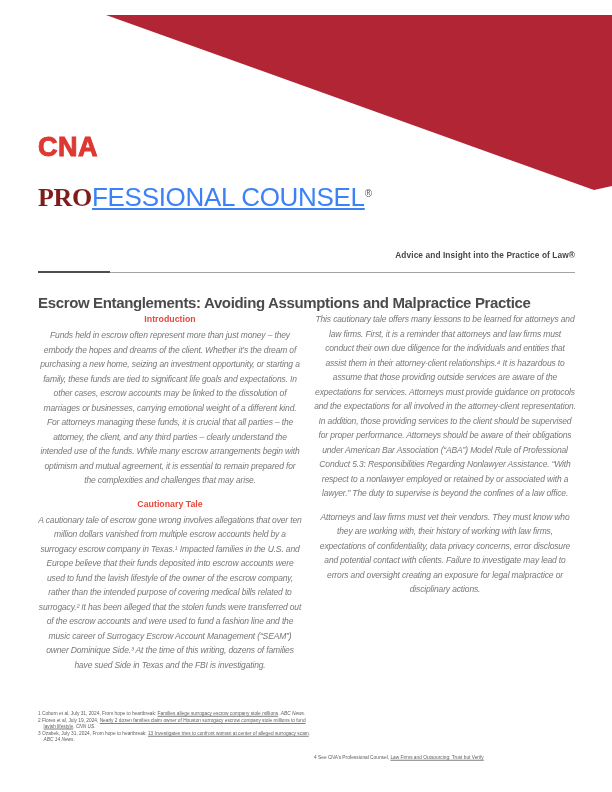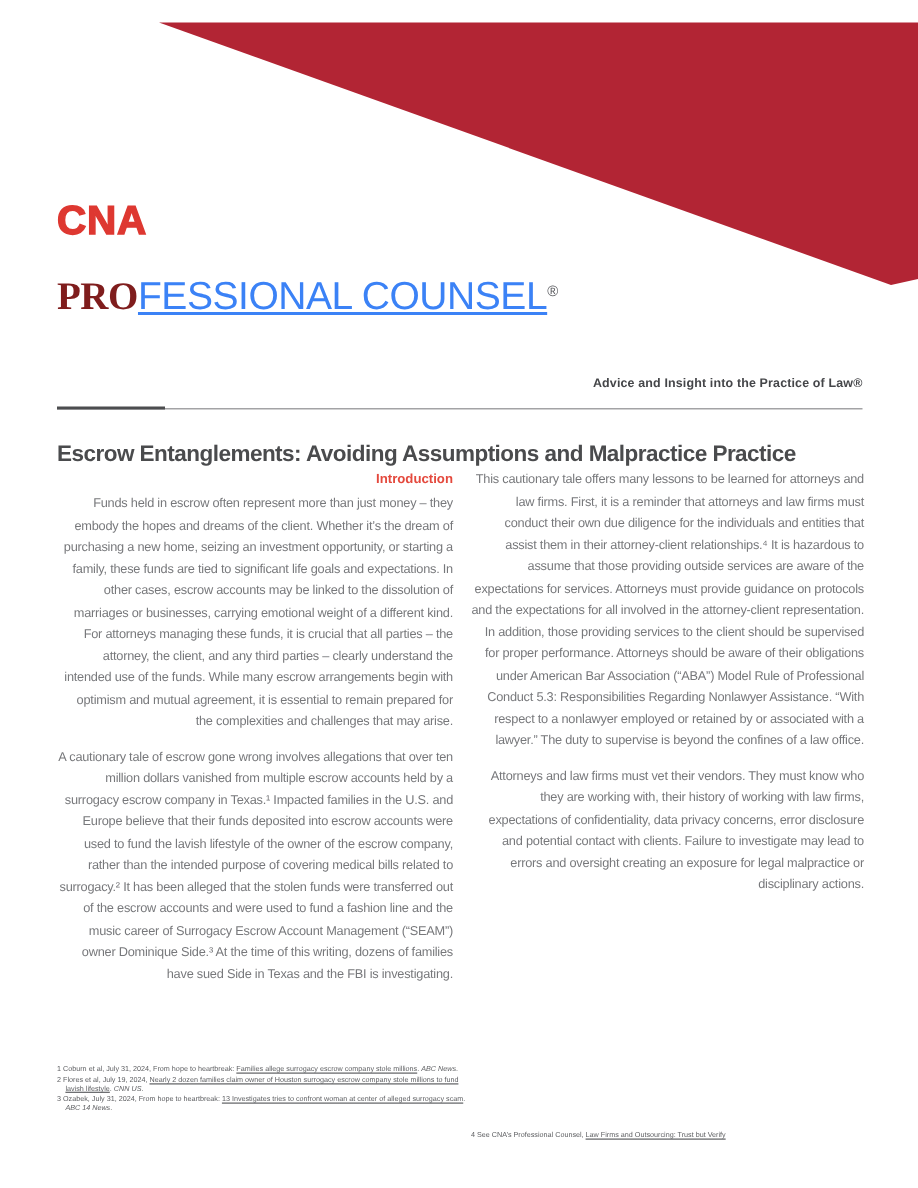--- a/index.html
+++ b/index.html
@@ -30,25 +30,25 @@
   .rule-dark  { position:absolute; left:38px; top:271px; width:72px;  height:2px; background:#4C4D4F; }
 
   .headline {
     position:absolute; left:38px; top:284px;
     font-size:15px; font-weight:700; color:#4A4B4D; letter-spacing:-0.35px; white-space:nowrap;
   }
 
   .col {
     position:absolute; top:312px;
     font-size:8.5px; line-height:14.5px; color:#77787B; letter-spacing:-0.15px;
-    text-align:right;
+    text-align:center;
   }
   .col-left  { left:38px;  width:264px; }
   .col-right { left:314px; width:262px; }
-  .col p { margin:0 0 9px 0; }
+  .col p { margin:0 0 9px 0;font-style:italic; }
   .col h2 { font-size:8.8px; line-height:14px; font-weight:700; color:#E4493D; margin:0 0 2px 0; letter-spacing:0; }
   .col h2.later { margin-top:7px; }
 
   .footnotes {
     position:absolute; left:38px; top:711px; width:342px;
     font-size:6px; line-height:7px; color:#5F6063; letter-spacing:0;
     transform:scale(0.8); transform-origin:0 0;
   }
   .fn { padding-left:7px; text-indent:-7px; margin-bottom:2px; }
   .fn-link { text-decoration:underline; color:inherit; cursor:pointer; }
@@ -73,20 +73,21 @@
 <div class="tagline">Advice and Insight into the Practice of Law®</div>
 
 <div class="rule-light"></div>
 <div class="rule-dark"></div>
 
 <h1 class="headline">Escrow Entanglements: Avoiding Assumptions and Malpractice Practice</h1>
 
 <div class="col col-left">
   <h2>Introduction</h2>
   <p>Funds held in escrow often represent more than just money – they embody the hopes and dreams of the client. Whether it’s the dream of purchasing a new home, seizing an investment opportunity, or starting a family, these funds are tied to significant life goals and expectations. In other cases, escrow accounts may be linked to the dissolution of marriages or businesses, carrying emotional weight of a different kind. For attorneys managing these funds, it is crucial that all parties – the attorney, the client, and any third parties – clearly understand the intended use of the funds. While many escrow arrangements begin with optimism and mutual agreement, it is essential to remain prepared for the complexities and challenges that may arise.</p>
+  <h2 class="later">Cautionary Tale</h2>
   <p>A cautionary tale of escrow gone wrong involves allegations that over ten million dollars vanished from multiple escrow accounts held by a surrogacy escrow company in Texas.¹ Impacted families in the U.S. and Europe believe that their funds deposited into escrow accounts were used to fund the lavish lifestyle of the owner of the escrow company, rather than the intended purpose of covering medical bills related to surrogacy.² It has been alleged that the stolen funds were transferred out of the escrow accounts and were used to fund a fashion line and the music career of Surrogacy Escrow Account Management (“SEAM”) owner Dominique Side.³ At the time of this writing, dozens of families have sued Side in Texas and the FBI is investigating.</p>
 </div>
 
 <div class="col col-right">
   <p>This cautionary tale offers many lessons to be learned for attorneys and law firms. First, it is a reminder that attorneys and law firms must conduct their own due diligence for the individuals and entities that assist them in their attorney-client relationships.⁴ It is hazardous to assume that those providing outside services are aware of the expectations for services. Attorneys must provide guidance on protocols and the expectations for all involved in the attorney-client representation. In addition, those providing services to the client should be supervised for proper performance. Attorneys should be aware of their obligations under American Bar Association (“ABA”) Model Rule of Professional Conduct 5.3: Responsibilities Regarding Nonlawyer Assistance. “With respect to a nonlawyer employed or retained by or associated with a lawyer.” The duty to supervise is beyond the confines of a law office.</p>
   <p>Attorneys and law firms must vet their vendors. They must know who they are working with, their history of working with law firms, expectations of confidentiality, data privacy concerns, error disclosure and potential contact with clients. Failure to investigate may lead to errors and oversight creating an exposure for legal malpractice or disciplinary actions.</p>
 </div>
 
 <div class="footnotes">
   <div class="fn"><span>1</span><span> Coburn et al, July 31, 2024, From hope to heartbreak: </span><a class="fn-link">Families allege surrogacy escrow company stole millions</a><span>. </span><i>ABC News</i><span>.</span></div>

